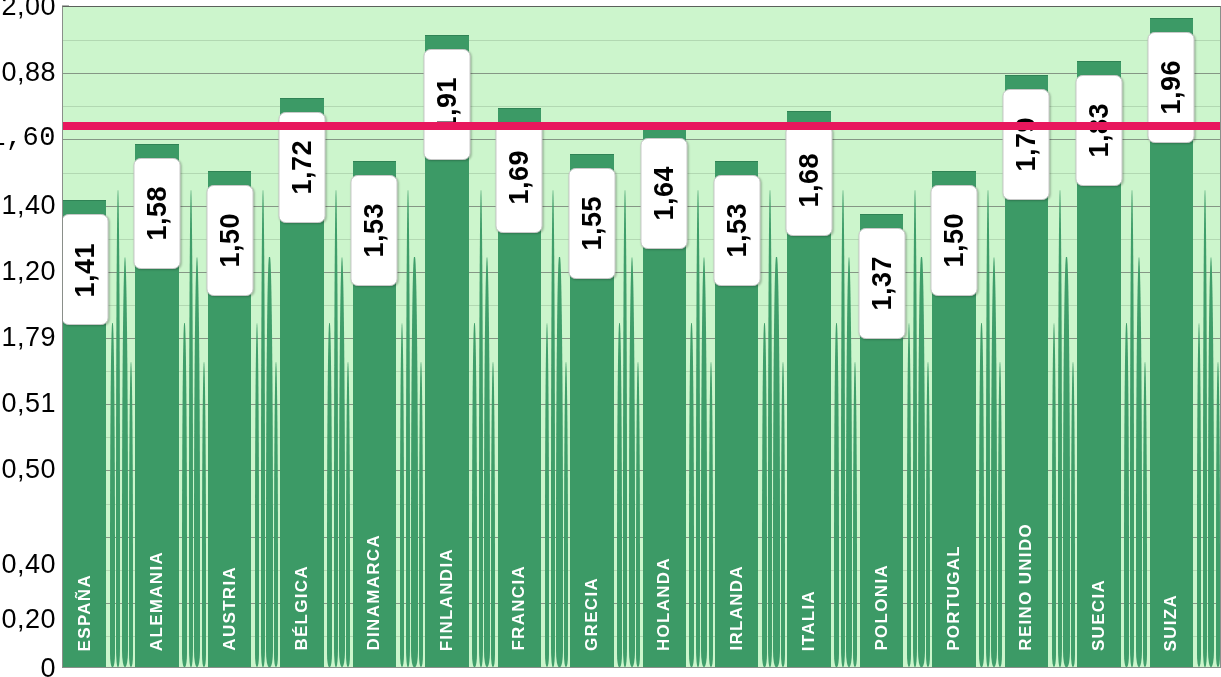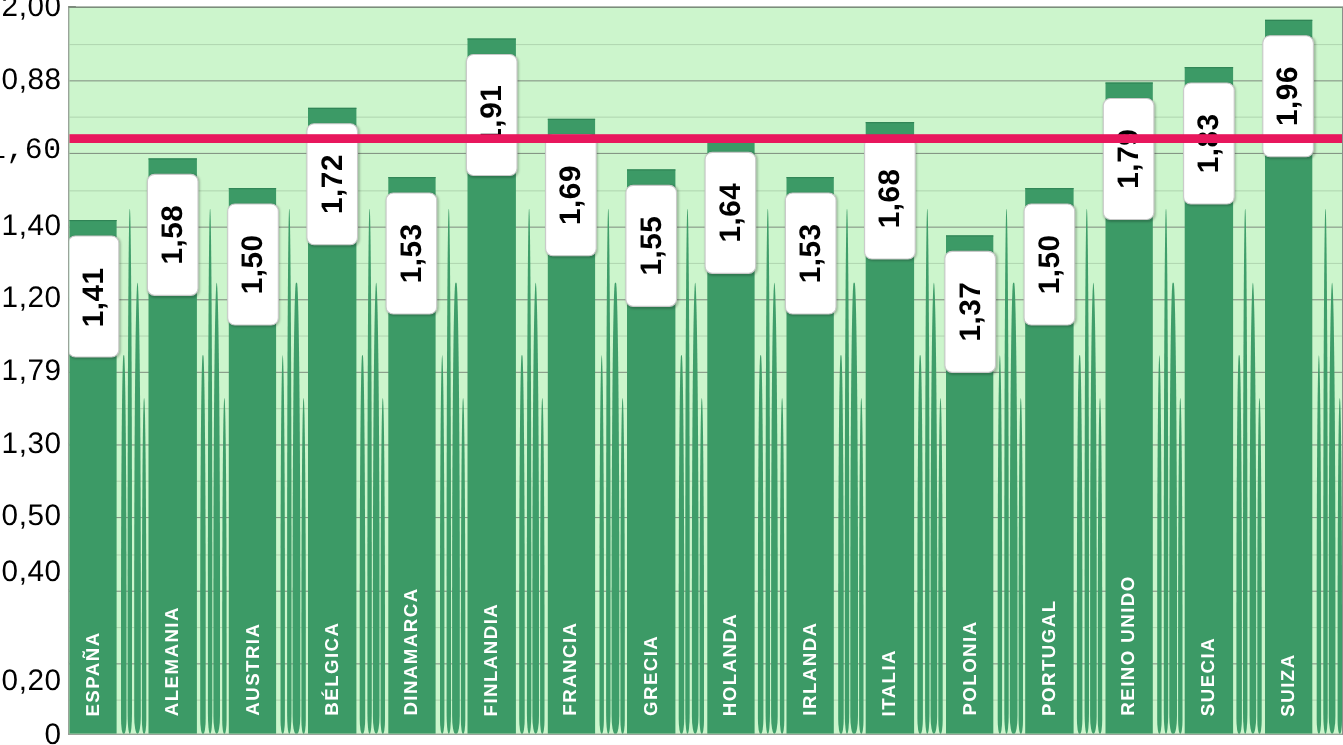--- a/index.html
+++ b/index.html
@@ -128,25 +128,25 @@
 </style>
 </head>
 <body>
 
 <div id="page">
 
   <div id="y-axis">
       <div class="ytick" style="top: 668px;">0</div>
       <div class="ytick" style="top: 619px;">0,20</div>
       <div class="ytick-mark" style="top: 601.8px;"></div>
-      <div class="ytick" style="top: 520px;">0,40</div>
+      <div class="ytick" style="top: 564px;">0,40</div>
       <div class="ytick-mark" style="top: 535.6px;"></div>
       <div class="ytick" style="top: 469.4px;">0,50</div>
       <div class="ytick-mark" style="top: 469.4px;"></div>
-      <div class="ytick" style="top: 403.2px;">1,30</div>
+      <div class="ytick" style="top: 403.2px;">0,51</div>
       <div class="ytick-mark" style="top: 403.2px;"></div>
       <div class="ytick" style="top: 337px;">1,79</div>
       <div class="ytick-mark" style="top: 337px;"></div>
       <div class="ytick" style="top: 270.8px;">1,20</div>
       <div class="ytick-mark" style="top: 270.8px;"></div>
       <div class="ytick" style="top: 204.6px;">1,40</div>
       <div class="ytick-mark" style="top: 204.6px;"></div>
       <div class="ytick" style="top: 138.4px; font-family: Liberation Mono, monospace;">1,60</div>
       <div class="ytick-mark" style="top: 138.4px;"></div>
       <div class="ytick" style="top: 72.2px;">0,88</div>

